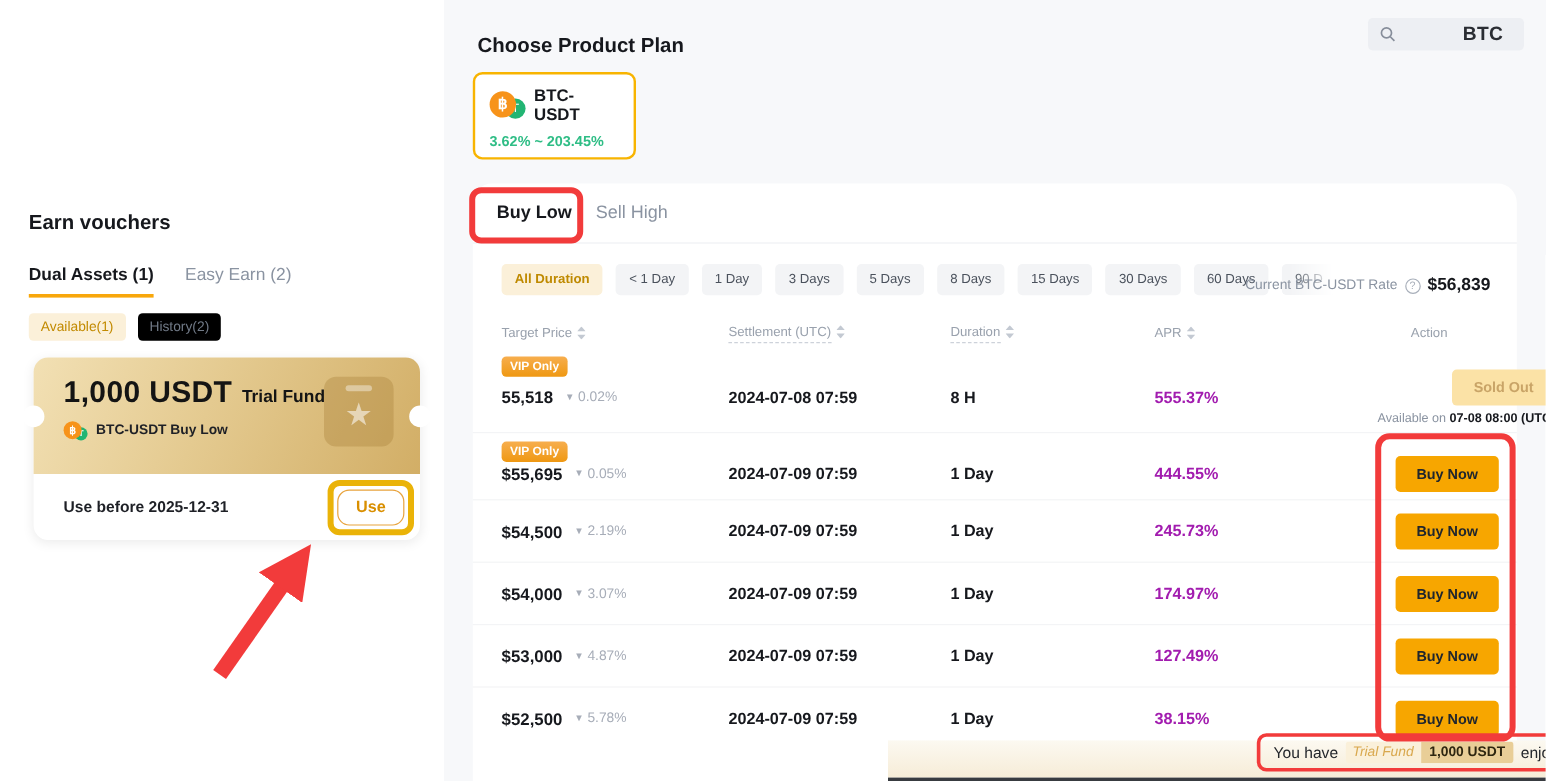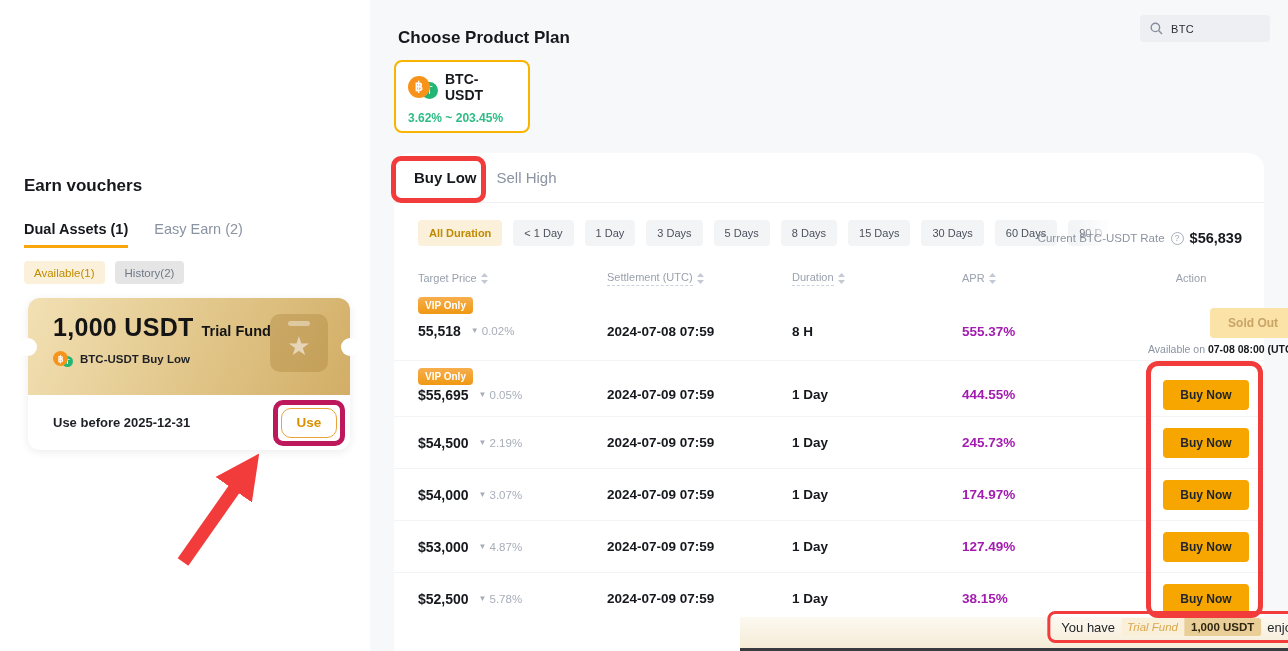--- a/index.html
+++ b/index.html
@@ -10,21 +10,21 @@
   }
   
   .left-panel { position:absolute; left:0; top:0; width:370px; height:651px; background:#fff; }
   .lp-title { position:absolute; left:24px; top:176px; font-size:17px; font-weight:bold; color:#16181D; }
   .lp-tabs { position:absolute; left:24px; top:221px; display:flex; gap:26px; }
   .lp-tab { font-size:14.5px; color:#8A93A1; padding-bottom:8px; cursor:pointer; }
   .lp-tab.active { color:#16181D; font-weight:bold; border-bottom:3px solid #F8A70B; }
   .lp-filters { position:absolute; left:24px; top:261px; display:flex; gap:10px; }
   .chip { height:23px; padding:0 10px; border-radius:4px; font-size:11.5px; display:flex; align-items:center; cursor:pointer; }
   .chip.active { background:#FBF0D9; color:#C28A00; }
-  .chip.plain { background:#e5e5e5; color:#717A87; }
+  .chip.plain { background:#000000; color:#717A87; }
   
   .voucher { position:absolute; left:28px; top:298px; width:322px; height:152px; border-radius:12px;
              background:#fff; box-shadow:0 2px 10px rgba(0,0,0,.08); }
   .v-top { height:97px; border-radius:12px 12px 0 0; position:relative; overflow:hidden;
            background:linear-gradient(115deg,#F2E0B4 0%,#E4CA90 45%,#D2AE66 100%);
            padding:15px 0 0 25px; }
   .v-amount-row { display:flex; align-items:baseline; gap:8px; }
   .v-amount { font-size:25px; font-weight:bold; color:#141414; letter-spacing:.3px; }
   .v-kind { font-size:14.5px; font-weight:bold; color:#141414; }
   .v-product { margin-top:9px; display:flex; align-items:center; gap:6px; font-size:11.5px; font-weight:bold; color:#1E2026; }
@@ -36,30 +36,30 @@
   .v-ticket { position:absolute; right:22px; top:16px; width:58px; height:58px; border-radius:10px;
               background:rgba(170,132,60,.38); }
   .v-ticket::before { content:""; position:absolute; left:50%; top:7px; transform:translateX(-50%);
               width:22px; height:5px; border-radius:3px; background:rgba(255,255,255,.4); }
   .v-star { position:absolute; left:50%; top:55%; transform:translate(-50%,-50%);
             font-size:26px; color:rgba(255,255,255,.55); }
   .notch { position:absolute; width:18px; height:18px; border-radius:50%; background:#fff; top:40px; }
   .notch.l { left:-9px; } .notch.r { right:-9px; }
   .v-bottom { height:55px; display:flex; align-items:center; justify-content:space-between; padding:0 5px 0 25px; }
   .v-expiry { font-size:13px; font-weight:bold; color:#1E2026; }
-  .rb-use { border:5px solid #be185d; border-radius:10px; padding:3px; }
+  .rb-use { border:5px solid #eab308; border-radius:10px; padding:3px; }
   .use-btn { width:56px; height:30px; background:#fff; border:1.5px solid #E8A33D; border-radius:10px;
              color:#D98F00; font-weight:bold; font-size:13.5px; cursor:pointer; font-family:inherit; }
   .arrow-svg { position:absolute; left:150px; top:435px; z-index:50; pointer-events:none; }
   
   .right-panel { position:absolute; left:370px; top:0; width:918px; height:651px; background:#F7F8FA; }
   .main-title { position:absolute; left:28px; top:28px; font-size:17px; font-weight:bold; }
   .search-box { position:absolute; right:18px; top:15px; width:130px; height:27px; background:#EDEFF3;
                 border-radius:4px; display:flex; align-items:center; padding:0 10px; gap:8px; cursor:text; }
-  .search-val { font-size:11px; font-weight:normal; color:#2A2D33; letter-spacing:.3px; }
+  .search-val { font-size:16px; font-weight:bold; color:#2A2D33; letter-spacing:.3px;margin-left:48px; }
   .product-card { position:absolute; left:24px; top:60px; width:136px; height:73px; background:#fff;
                   border:2px solid #F8B400; border-radius:8px; padding:9px 12px; cursor:pointer; }
   .pc-row { display:flex; align-items:center; gap:6px; }
   .pc-coins { position:relative; width:31px; height:23px; flex:0 0 auto; }
   .pc-b { position:absolute; left:0; top:0; width:22px; height:22px; border-radius:50%; background:#F7931A;
           color:#fff; font-weight:bold; font-size:13px; display:flex; align-items:center; justify-content:center; z-index:2; }
   .pc-t { position:absolute; left:13px; top:6px; width:17px; height:17px; border-radius:50%; background:#22B573;
           color:#fff; font-size:10px; display:flex; align-items:center; justify-content:center; z-index:1; }
   .pc-pair { font-size:14px; font-weight:bold; }
   .pc-range { margin-top:8px; font-size:12px; font-weight:bold; color:#2EBD85; }
@@ -76,21 +76,21 @@
   .pill.faded { -webkit-mask-image:linear-gradient(to right,#000 15%,transparent 95%);
                 mask-image:linear-gradient(to right,#000 15%,transparent 95%); }
   .rate { position:absolute; right:22px; top:77px; display:flex; align-items:center; gap:6px;justify-content:space-between; }
   .rate-label { font-size:11.5px; color:#8A93A1; }
   .info-icon { width:13px; height:13px; border:1px solid #A8AFBA; border-radius:50%; color:#A8AFBA;
                font-size:9px; display:flex; align-items:center; justify-content:center; }
   .rate-value { font-size:14.5px; font-weight:bold; color:#16181D; }
   
   .grid-cols { display:grid; grid-template-columns:189px 185px 170px 186px 1fr; padding-left:24px; align-items:center; }
   .thead { margin-top:22px; height:20px; }
-  .th { font-size:11px; color:#99A1AD; display:flex; align-items:center; gap:4px; }
+  .th { font-size:11px; color:#99A1AD; display:flex; gap:4px; }
   .th .lbl.dotted { border-bottom:1px dashed #CDD2DA; padding-bottom:2px; }
   .th-action { display:block; width:86px; justify-self:end; margin-right:44px; text-align:center; }
   #table-rows { margin-top:2px; }
   .trow { height:52px; position:relative; border-top:1px solid #F3F4F6; }
   .trow.first { border-top:none; }
   .trow.has-badge { height:56px; padding-top:12px; }
   .trow.first.has-badge { height:70px; }
   .vip-badge { position:absolute; top:7px; left:24px; height:17px; padding:0 7px; border-radius:4px;
                background:linear-gradient(180deg,#F7AE4E,#EF9812); color:#fff; font-size:10px;
                font-weight:bold; display:flex; align-items:center; }

